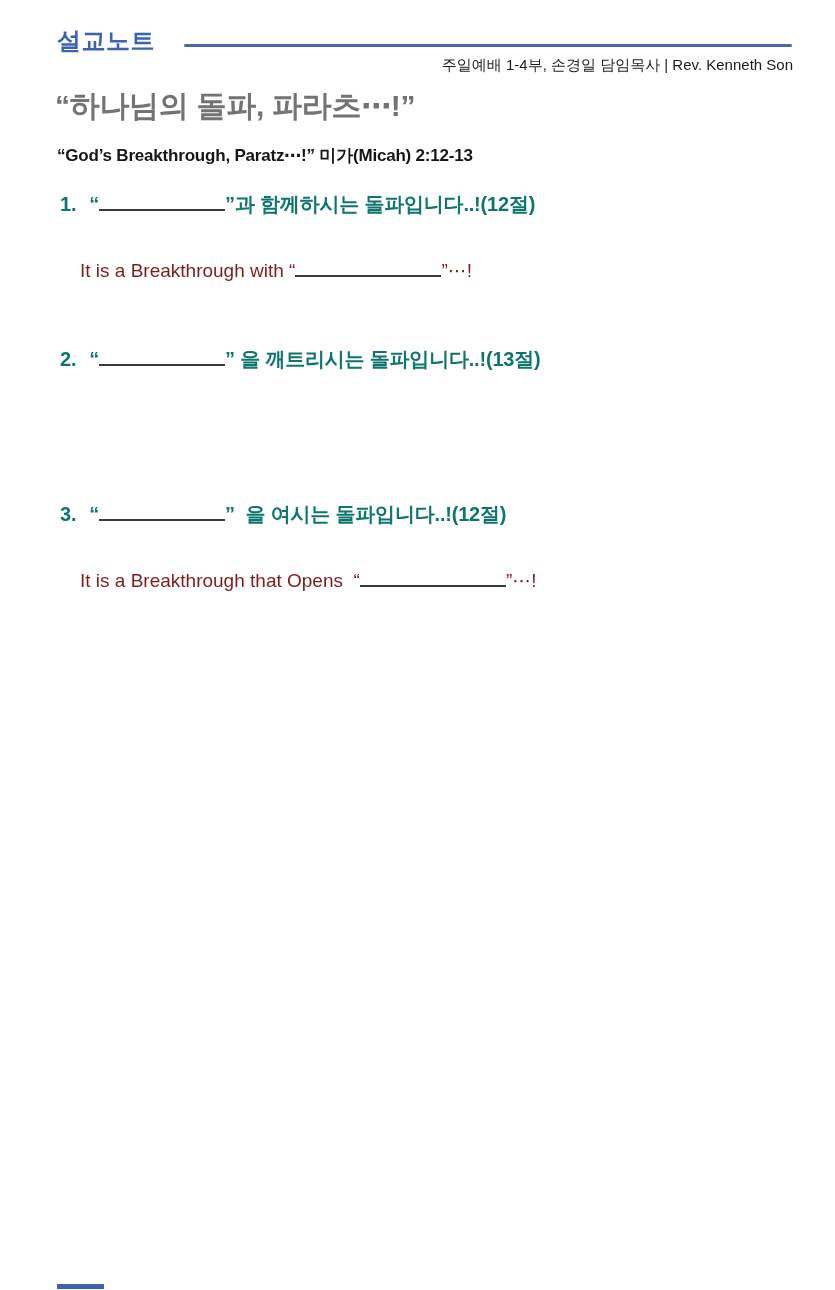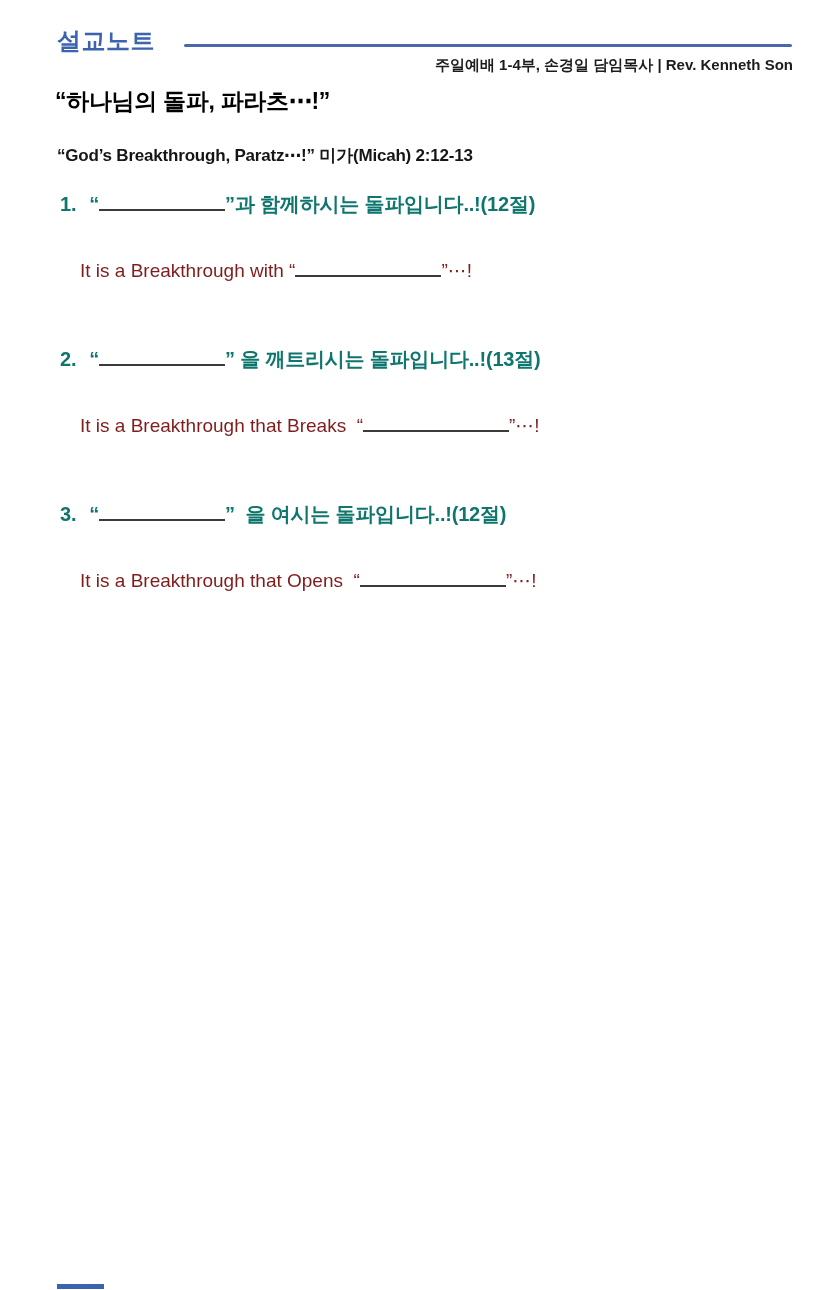--- a/index.html
+++ b/index.html
@@ -26,30 +26,30 @@
   .header-rule {
     position: absolute;
     left: 184px; top: 44px;
     width: 608px; height: 3px;
     background: #4a67ae;
     border-radius: 2px;
   }
   .header-meta {
     top: 56px; right: 42px;
     font-size: 15px;
-    font-weight: 700;
+    font-weight: 400;
     color: #1c1c1c;
   }
 
   
   .title {
     left: 55px; top: 86px;
-    font-size: 23px;
+    font-size: 30px;
     font-weight: bold;
-    color: #000000;
+    color: #737373;
     letter-spacing: -0.3px;
   }
   .subtitle {
     left: 57px; top: 132px;
     font-size: 17px;
     font-weight: bold;
     color: #161616;
     letter-spacing: -0.2px;
     margin-top: 12px;
   }
@@ -98,23 +98,20 @@
   <div class="abs line-ko" style="top:191px">
     <span class="num">1.</span><span>“</span><span class="blank blank-ko"></span><span>”과 함께하시는 돌파입니다..!(12절)</span>
   </div>
   <div class="abs line-en" style="top:259px">
     <span>It is a Breakthrough with “</span><span class="blank blank-en"></span><span>”⋯!</span>
   </div>
 
   <div class="abs line-ko" style="top:346px">
     <span class="num">2.</span><span>“</span><span class="blank blank-ko"></span><span>” 을 깨트리시는 돌파입니다..!(13절)</span>
   </div>
-  <div class="abs line-en" style="top:414px">
-    <span>It is a Breakthrough that Breaks &nbsp;“</span><span class="blank blank-en"></span><span>”⋯!</span>
-  </div>
 
   <div class="abs line-ko" style="top:501px">
     <span class="num">3.</span><span>“</span><span class="blank blank-ko"></span><span>”&nbsp; 을 여시는 돌파입니다..!(12절)</span>
   </div>
   <div class="abs line-en" style="top:569px">
     <span>It is a Breakthrough that Opens &nbsp;“</span><span class="blank blank-en"></span><span>”⋯!</span>
   </div>
 
   <div class="footer-bar"></div>
 

